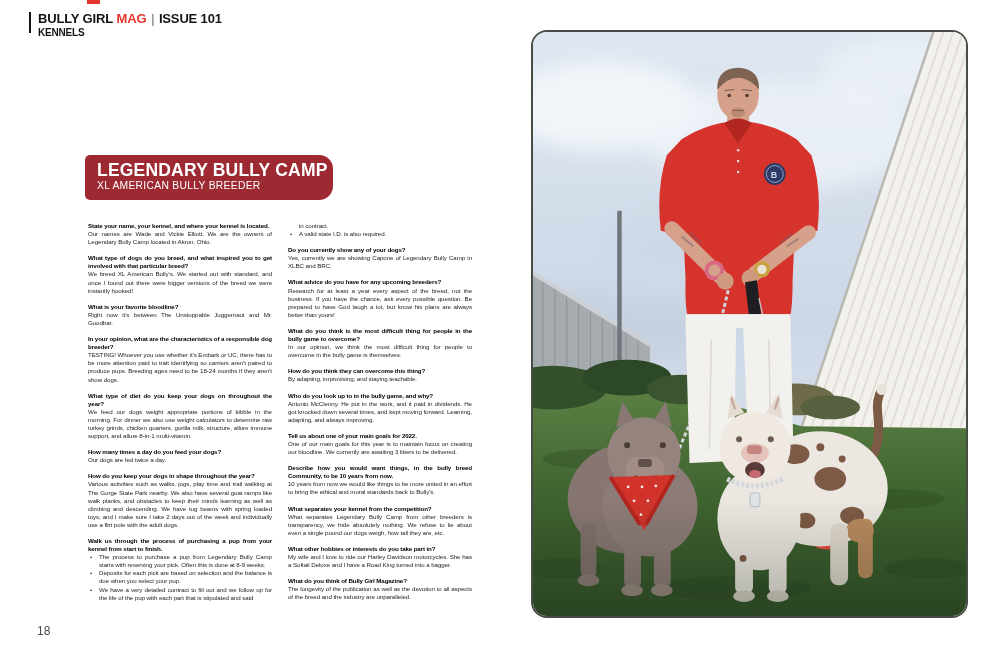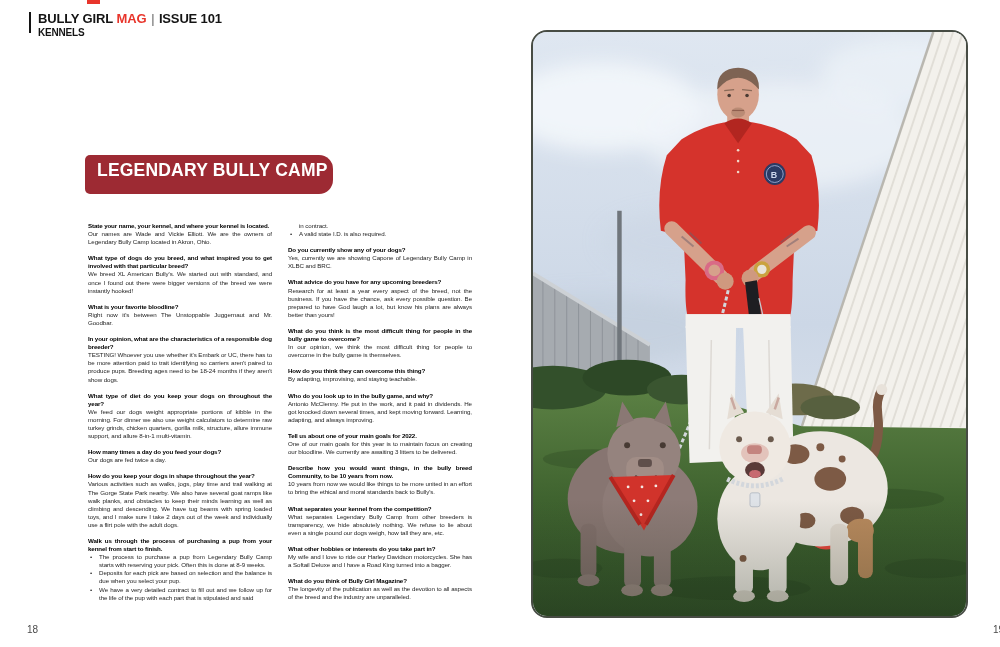--- a/index.html
+++ b/index.html
@@ -12,40 +12,40 @@
   .top-tab { position:absolute; left:87px; top:0; width:13px; height:4px; }
   .masthead-bar { position:absolute; left:29px; top:12px; width:1.6px; height:21px; background:#141414; }
   .masthead { position:absolute; left:38px; top:11px; color:#141414; }
   .masthead-line1 { font-size:13px; font-weight:bold; letter-spacing:-0.15px; white-space:nowrap; }
   .masthead-line1 .mag { font-weight:bold; }
   .masthead-line1 .divider { color:#9a9a9a; padding:0 1px; }
   .masthead-section { font-size:10px; font-weight:bold; letter-spacing:-0.2px; margin-top:1px; }
 
   
   .banner {
-    position:absolute; left:85px; top:155px; width:248px; height:39px;
+    position:absolute; left:85px; top:155px; width:248px; height:45px;
     border-radius:5px 14px 14px 5px; color:#ffffff; box-sizing:border-box;
     padding:5px 16px 0 12px;
   }
   .banner-title { font-size:17.5px; font-weight:bold; letter-spacing:0.2px; line-height:20px; white-space:nowrap; }
   .banner-subtitle { font-size:10.3px; letter-spacing:0.3px; line-height:12px; white-space:nowrap; }
 
   
   .col { position:absolute; top:222px; width:184px; color:#1d1d1d; }
   .col-1 { left:88px; } .col-2 { left:288px; }
   .qa-block { margin-bottom:8px; }
   .question { font-size:6.2px; line-height:8.1px; font-weight:bold; color:#000; letter-spacing:-0.12px; text-align:justify; }
   .answer   { font-size:6.2px; line-height:8.1px; letter-spacing:-0.08px; text-align:justify; }
   .bullets  { }
   .bullet-item { display:flex; font-size:6.2px; line-height:8.1px; letter-spacing:-0.08px; }
   .bullet-marker { flex:none; width:11px; padding-left:2px; box-sizing:border-box; }
   .bullet-text { flex:1; text-align:justify; }
 
   
-  .folio { position:absolute; font-size:10px; color:#4a4a4a; }
+  .folio { position:absolute; font-size:12px; color:#4a4a4a;margin-left:10px; }
   .folio-left  { left:27px;  top:624px; }
   .folio-right { left:993px; top:624px; }
 
   
   .photo {
     position:absolute; left:531px; top:30px; width:437px; height:588px;
     border:2px solid #474c44; border-radius:16px; overflow:hidden; box-sizing:border-box;
     background:#d6dfe9;
   }
   .photo svg { display:block; width:100%; height:100%; }
@@ -61,20 +61,21 @@
     <div class="masthead-line1">
       <span>BULLY GIRL</span>&nbsp;<span class="mag" style="color: rgb(232, 53, 43);">MAG</span>
       <span class="divider">|</span>
       <span>ISSUE 101</span>
     </div>
     <div class="masthead-section">KENNELS</div>
   </div>
 
   <div class="banner" style="background: rgb(157, 42, 51);">
     <div class="banner-title">LEGENDARY BULLY CAMP</div>
+    <div class="banner-subtitle">XL AMERICAN BULLY BREEDER</div>
   </div>
 
   <div class="col col-1">
       <div class="qa-block">
         <div class="question">State your name, your kennel, and where your kennel is located.</div>
         <div class="answer">Our names are Wade and Vickie Elliott. We are the owners of Legendary Bully Camp located in Akron, Ohio.</div>
       </div>
       <div class="qa-block">
         <div class="question">What type of dogs do you breed, and what inspired you to get involved with that particular breed?</div>
         <div class="answer">We breed XL American Bully's. We started out with standard, and once I found out there were bigger versions of the breed we were instantly hooked!</div>

